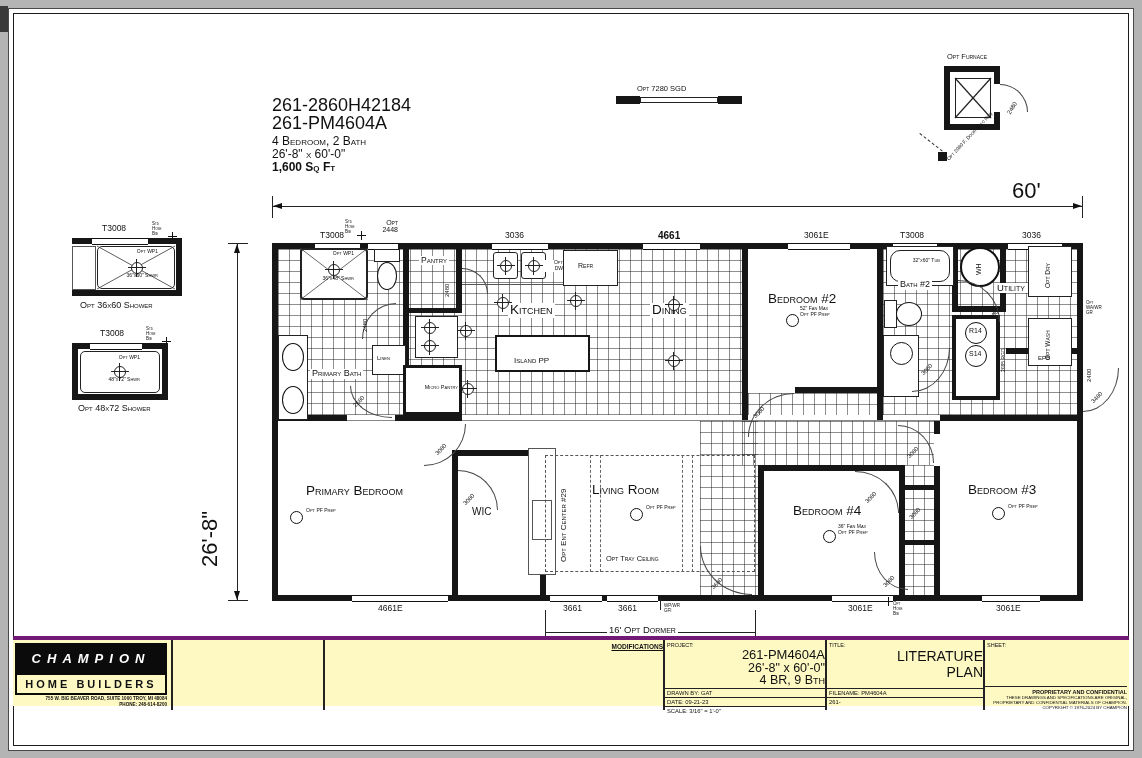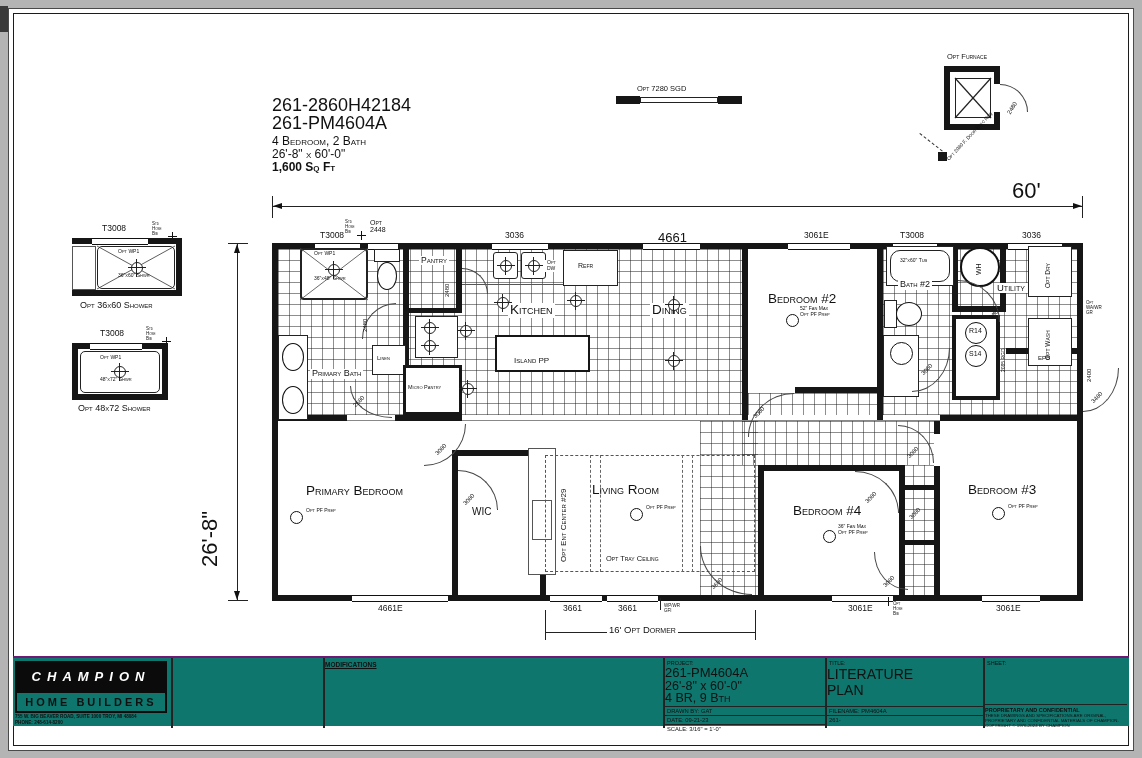--- a/index.html
+++ b/index.html
@@ -2,21 +2,21 @@
 <html><head>
 <meta charset="utf-8">
 <style>
   html,body{margin:0;padding:0;}
   #root{position:relative;width:1142px;height:758px;background:#b4b4b4;overflow:hidden;
         font-family:"Liberation Sans",sans-serif;color:#111;}
   #page{position:absolute;left:8px;top:8px;width:1126px;height:743px;background:#fff;border:1px solid #4a4a4a;box-sizing:border-box;}
   #frame{position:absolute;left:13px;top:13px;width:1116px;height:733px;border:1.5px solid #1c1c1c;box-sizing:border-box;pointer-events:none;}
   .lbl{position:absolute;color:#111;font-variant:small-caps;white-space:nowrap;line-height:1.08;}
   .wrap{white-space:normal;}
-  .c{text-align:left;}
+  .c{text-align:right;}
   .halo{background:#fff;padding:0 2px;}
   .wall{position:absolute;background:#161616;}
   .thin{position:absolute;border:1.2px solid #222;background:#fff;box-sizing:border-box;}
   .ghost{position:absolute;border:1px solid #555;background:#fff;box-sizing:border-box;}
   .tile{position:absolute;background-image:
     repeating-linear-gradient(to right, rgba(30,30,30,.5) 0 1px, transparent 1px 11px),
     repeating-linear-gradient(to bottom, rgba(30,30,30,.5) 0 1px, transparent 1px 11px);}
   .win{position:absolute;height:7px;background:#fff;border-top:1.4px solid #111;border-bottom:1.4px solid #111;box-sizing:border-box;}
   .arc{position:absolute;border:1px solid #444;box-sizing:border-box;background:transparent;}
   .arc.tr{border-left:0;border-bottom:0;border-radius:0 100% 0 0;}
@@ -168,21 +168,21 @@
   <div class="win" style="left:315px;top:242.5px;width:45px;"></div>
   <div class="win" style="left:368px;top:242.5px;width:30px;"></div>
   <div class="win" style="left:492px;top:242.5px;width:56px;"></div>
   <div class="win" style="left:643px;top:242.5px;width:57px;"></div>
   <div class="win" style="left:788px;top:242.5px;width:62px;"></div>
   <div class="win" style="left:893px;top:242.5px;width:44px;"></div>
   <div class="win" style="left:1008px;top:242.5px;width:54px;"></div>
   <div class="lbl" style="left:320px;top:231px;font-size:8.5px;">T3008</div>
   <div class="lbl c wrap" style="left:370px;top:219px;width:28px;font-size:7px;line-height:1;">Opt 2448</div>
   <div class="lbl" style="left:505px;top:231px;font-size:8.5px;">3036</div>
-  <div class="lbl" style="left:658px;top:231px;font-size:13px;">4661</div>
+  <div class="lbl" style="left:658px;top:231px;font-size:10px;font-weight:bold;">4661</div>
   <div class="lbl" style="left:804px;top:231px;font-size:8.5px;">3061E</div>
   <div class="lbl" style="left:900px;top:231px;font-size:8.5px;">T3008</div>
   <div class="lbl" style="left:1022px;top:231px;font-size:8.5px;">3036</div>
   <div class="lbl tnote wrap" style="left:345px;top:219px;width:14px;font-size:4.5px;">Std Hose Bib</div>
   <div class="hb" style="left:357px;top:231px;"></div>
 
   <div class="win" style="left:352px;top:594.5px;width:96px;"></div>
   <div class="win" style="left:550px;top:594.5px;width:52px;"></div>
   <div class="win" style="left:607px;top:594.5px;width:51px;"></div>
   <div class="win" style="left:832px;top:594.5px;width:61px;"></div>
@@ -322,21 +322,21 @@
   <div class="lbl dlbl" style="left:864px;top:500px;">3080</div>
   <div class="arc tr" style="left:898px;top:425px;width:36px;height:38px;"></div>
   <div class="lbl dlbl" style="left:906px;top:455px;">3080</div>
   <div class="lbl dlbl" style="left:908px;top:516px;">3080</div>
   <div class="arc bl" style="left:874px;top:552px;width:34px;height:38px;"></div>
   <div class="lbl dlbl" style="left:882px;top:584px;">3080</div>
   <div class="lbl" style="left:968px;top:483px;font-size:13.5px;">Bedroom #3</div>
   <div class="fan" style="left:992px;top:507px;"></div>
   <div class="lbl tnote" style="left:1008px;top:504px;">Opt PF Prep</div>
 
-  <div style="position:absolute;left:13px;top:656px;width:1116px;height:70px;background:#0f766e;border-top:2px solid #701a75;box-sizing:border-box;">
+  <div style="position:absolute;left:13px;top:636px;width:1116px;height:70px;background:#fef9c3;border-top:4px solid #701a75;box-sizing:border-box;">
 
     <div style="position:absolute;left:2px;top:3px;width:152px;height:30px;background:#0b0b0b;display:flex;align-items:center;justify-content:center;">
       <span style="color:#fff;font-size:13px;letter-spacing:6px;font-weight:bold;font-style:italic;">CHAMPION</span>
     </div>
     <div style="position:absolute;left:2px;top:33px;width:152px;height:22px;border:2px solid #0b0b0b;box-sizing:border-box;display:flex;align-items:center;justify-content:center;">
       <span style="font-size:11px;font-weight:bold;letter-spacing:3px;">HOME BUILDERS</span>
     </div>
     <div class="c" style="position:absolute;left:2px;top:56px;width:152px;font-size:4.6px;font-weight:bold;line-height:1.3;">
       <div>755 W. BIG BEAVER ROAD, SUITE 1000  TROY, MI  48084</div>
       <div>PHONE: 248-614-8200</div>

